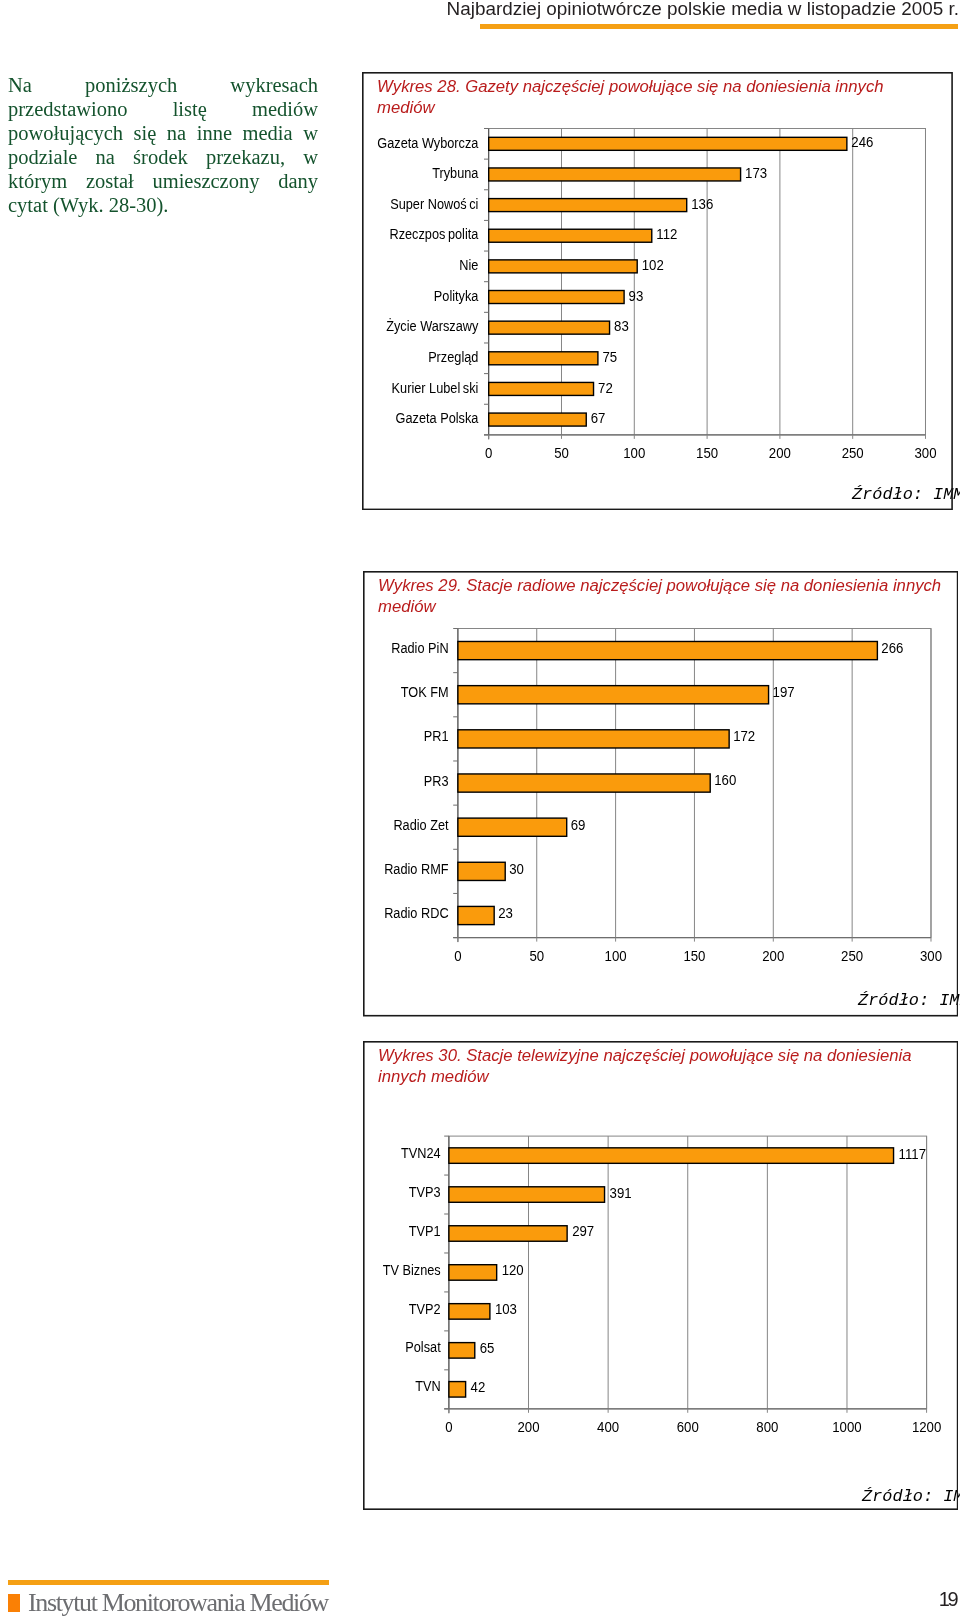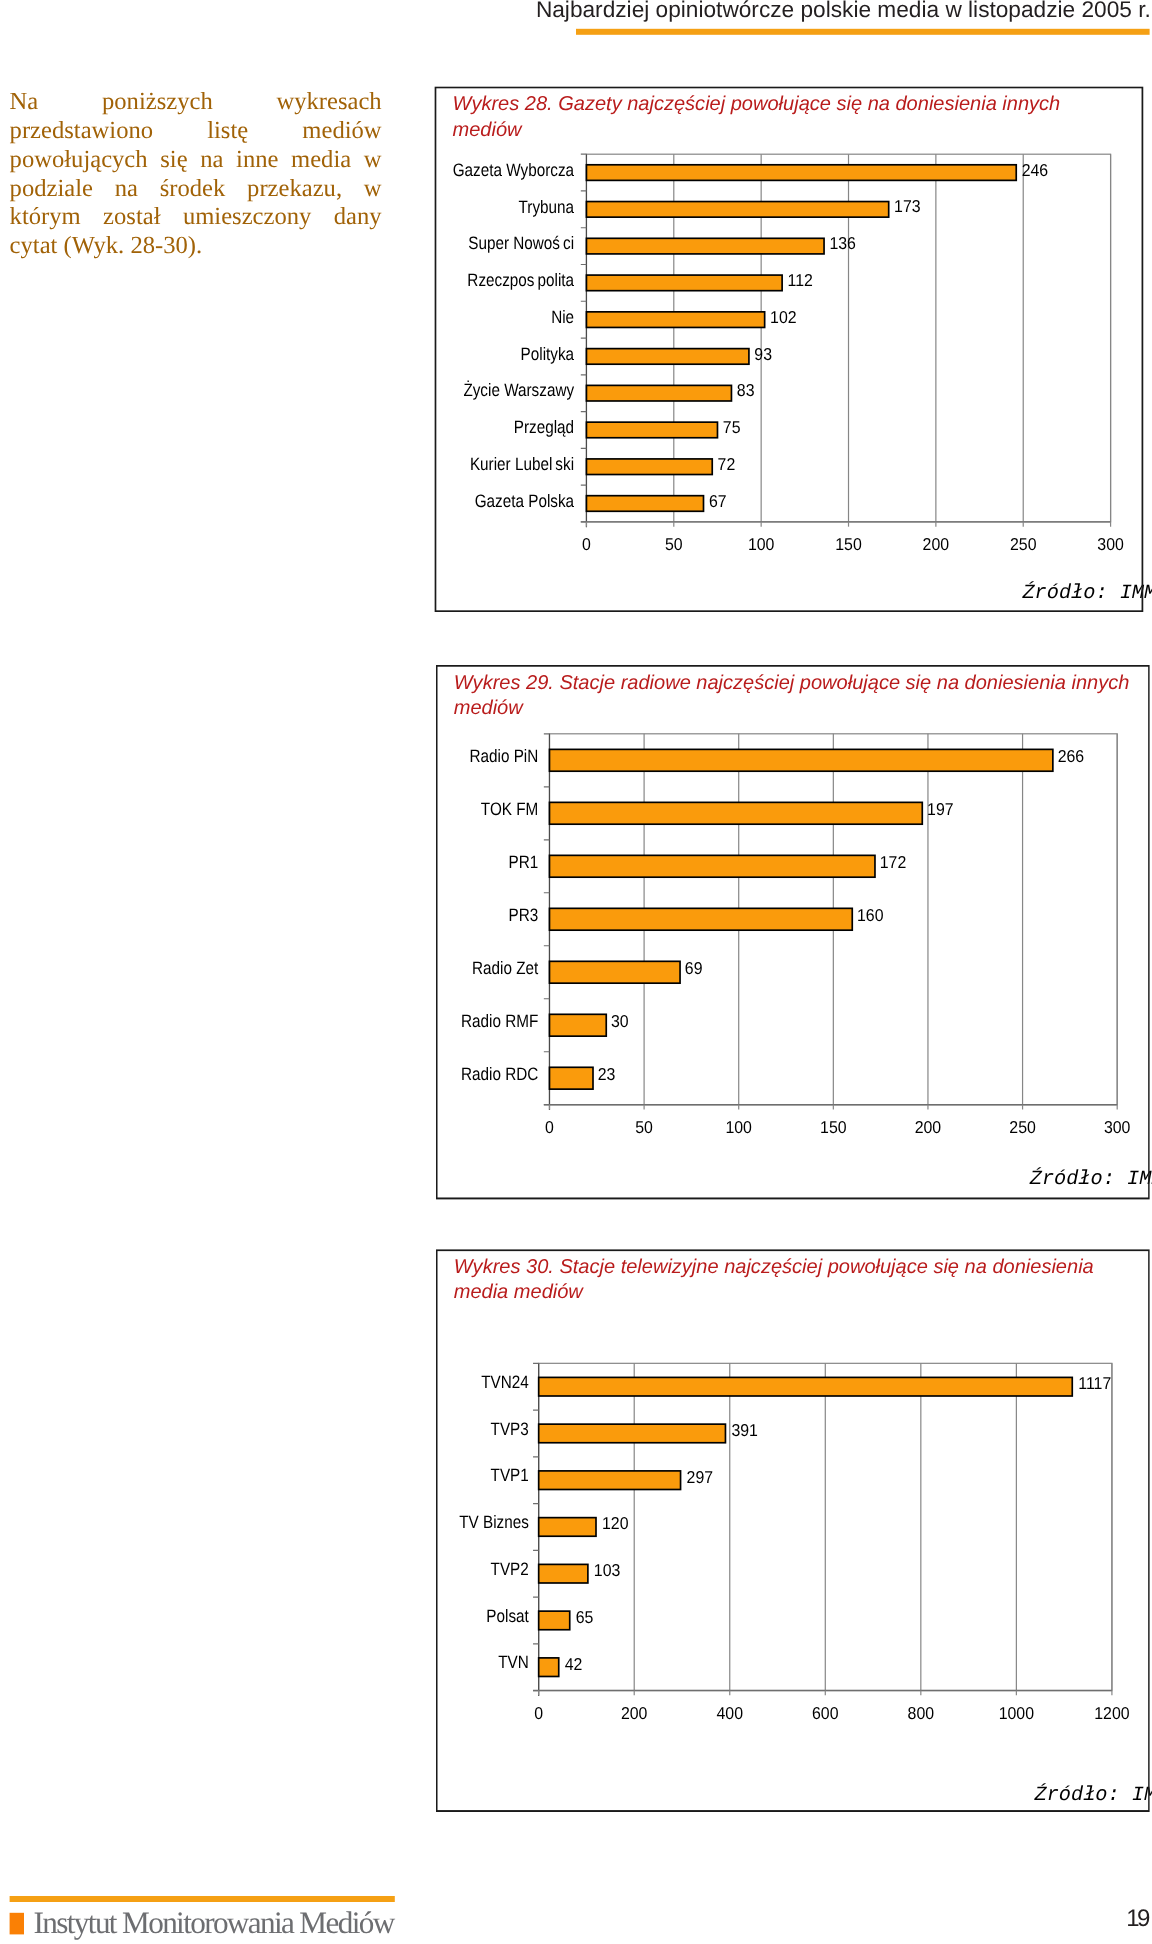--- a/index.html
+++ b/index.html
@@ -3,21 +3,21 @@
 <meta charset="utf-8">
 <style>
   html,body{margin:0;padding:0;}
   body{width:960px;height:1620px;background:#fff;font-family:"Liberation Serif",serif;position:relative;overflow:hidden;}
   .page{position:absolute;inset:0;}
   
   #header-title{position:absolute;left:0;top:-2px;width:959px;text-align:right;}
   #header-title .ht{font-family:"Liberation Sans",sans-serif;font-size:18.9px;color:#231f20;display:inline-block;}
   #header-rule{position:absolute;left:480px;top:24px;width:478px;height:5px;background:#F5A014;}
   
-  #intro{position:absolute;left:8px;top:73px;width:310px;font-family:"Liberation Serif",serif;font-size:20.5px;line-height:24px;text-align:justify;color:#a16207;margin:0;}
+  #intro{position:absolute;left:8px;top:73px;width:310px;font-family:"Liberation Serif",serif;font-size:20.5px;line-height:24px;text-align:justify;color:#14532d;margin:0;}
   
   .chartbox{position:absolute;background:#fff;}
   .chart-title{position:absolute;font-family:"Liberation Sans",sans-serif;font-style:italic;font-size:16.7px;line-height:21.5px;color:#b91c1c;white-space:pre;}
   .src{position:absolute;font-family:Liberation Mono, monospace;font-style:italic;font-size:16.9px;color:#000;white-space:nowrap;}
   svg{display:block;}
   .chartbox,#intro,#header-title,#footer-text,#page-num{will-change:transform;}
   
   #footer-rule{position:absolute;left:8px;top:1580px;width:321px;height:5px;background:#F5A014;}
   #footer-sq{position:absolute;left:8px;top:1594px;width:12px;height:18px;background:#FA8005;}
   #footer-text{position:absolute;left:28px;top:1588px;font-family:Liberation Serif, serif;font-size:26px;letter-spacing:-1.36px;color:#6d6e71;}
@@ -97,21 +97,21 @@
             <text x="345.1" y="386.4" text-anchor="middle" font-family="&quot;Liberation Sans&quot;, sans-serif" font-size="14.4" fill="#000" textLength="22.07" lengthAdjust="spacingAndGlyphs">150</text>
             <line x1="417.9" y1="362.9" x2="417.9" y2="366.9" stroke="#868686" stroke-width="1"></line>
             <text x="417.9" y="386.4" text-anchor="middle" font-family="&quot;Liberation Sans&quot;, sans-serif" font-size="14.4" fill="#000" textLength="22.07" lengthAdjust="spacingAndGlyphs">200</text>
             <line x1="490.7" y1="362.9" x2="490.7" y2="366.9" stroke="#868686" stroke-width="1"></line>
             <text x="490.7" y="386.4" text-anchor="middle" font-family="&quot;Liberation Sans&quot;, sans-serif" font-size="14.4" fill="#000" textLength="22.07" lengthAdjust="spacingAndGlyphs">250</text>
             <line x1="563.5" y1="362.9" x2="563.5" y2="366.9" stroke="#868686" stroke-width="1"></line>
             <text x="563.5" y="386.4" text-anchor="middle" font-family="&quot;Liberation Sans&quot;, sans-serif" font-size="14.4" fill="#000" textLength="22.07" lengthAdjust="spacingAndGlyphs">300</text>
           </g>
         </svg>
       </div>
-      <div class="chartbox" style="left: 362.6px; top: 554px; width: 583px; height: 445.5px;">
+      <div class="chartbox" style="left: 362.6px; top: 571px; width: 583px; height: 445.5px;">
         <div class="chart-title" title="Wykres 29. Stacje radiowe najczęściej powołujące się na doniesienia innych mediów" style="left: 15.1px; top: 3.8px; width: 580px;"><div>Wykres 29. Stacje radiowe najczęściej powołujące się na doniesienia innych</div><div>mediów</div></div>
         <div class="src" style="left: 495.1px; top: 419.6px;">Źródło: IMM</div>
         <svg width="595.4" height="445.5" viewBox="0 0 595.4 445.5" style="position: absolute; left: 0px; top: 0px;">
           <g>
             <rect x="0.8" y="0.8" width="593.8" height="443.9" fill="none" stroke="#1a1a1a" stroke-width="1.6"></rect>
             <rect x="94.9" y="57.5" width="473.1" height="309.1" fill="#ffffff" stroke="#868686" stroke-width="1"></rect>
             <line x1="173.75" y1="57.5" x2="173.75" y2="366.6" stroke="#868686" stroke-width="1"></line>
             <line x1="252.6" y1="57.5" x2="252.6" y2="366.6" stroke="#868686" stroke-width="1"></line>
             <line x1="331.45000000000005" y1="57.5" x2="331.45000000000005" y2="366.6" stroke="#868686" stroke-width="1"></line>
             <line x1="410.29999999999995" y1="57.5" x2="410.29999999999995" y2="366.6" stroke="#868686" stroke-width="1"></line>
@@ -159,21 +159,21 @@
             <line x1="410.29999999999995" y1="366.6" x2="410.29999999999995" y2="370.6" stroke="#868686" stroke-width="1"></line>
             <text x="410.29999999999995" y="390.1" text-anchor="middle" font-family="&quot;Liberation Sans&quot;, sans-serif" font-size="14.4" fill="#000" textLength="22.07" lengthAdjust="spacingAndGlyphs">200</text>
             <line x1="489.1500000000001" y1="366.6" x2="489.1500000000001" y2="370.6" stroke="#868686" stroke-width="1"></line>
             <text x="489.1500000000001" y="390.1" text-anchor="middle" font-family="&quot;Liberation Sans&quot;, sans-serif" font-size="14.4" fill="#000" textLength="22.07" lengthAdjust="spacingAndGlyphs">250</text>
             <line x1="568" y1="366.6" x2="568" y2="370.6" stroke="#868686" stroke-width="1"></line>
             <text x="568" y="390.1" text-anchor="middle" font-family="&quot;Liberation Sans&quot;, sans-serif" font-size="14.4" fill="#000" textLength="22.07" lengthAdjust="spacingAndGlyphs">300</text>
           </g>
         </svg>
       </div>
       <div class="chartbox" style="left: 362.6px; top: 1040.8px; width: 595.4px; height: 469px; border-radius: 16px;">
-        <div class="chart-title" title="Wykres 30. Stacje telewizyjne najczęściej powołujące się na doniesienia innych mediów" style="left: 15.1px; top: 3.8px; width: 560px;"><div>Wykres 30. Stacje telewizyjne najczęściej powołujące się na doniesienia</div><div>media mediów</div></div>
+        <div class="chart-title" title="Wykres 30. Stacje telewizyjne najczęściej powołujące się na doniesienia innych mediów" style="left: 15.1px; top: 3.8px; width: 560px;"><div>Wykres 30. Stacje telewizyjne najczęściej powołujące się na doniesienia</div><div>innych mediów</div></div>
         <div class="src" style="left: 499.1px; top: 446.3px;">Źródło: IMM</div>
         <svg width="595.4" height="469" viewBox="0 0 595.4 469" style="position: absolute; left: 0px; top: 0px;">
           <g>
             <rect x="0.8" y="0.8" width="593.8" height="467.4" fill="none" stroke="#1a1a1a" stroke-width="1.6"></rect>
             <rect x="85.9" y="95.1" width="477.7" height="272.7" fill="#ffffff" stroke="#868686" stroke-width="1"></rect>
             <line x1="165.51666666666665" y1="95.1" x2="165.51666666666665" y2="367.79999999999995" stroke="#868686" stroke-width="1"></line>
             <line x1="245.13333333333333" y1="95.1" x2="245.13333333333333" y2="367.79999999999995" stroke="#868686" stroke-width="1"></line>
             <line x1="324.75" y1="95.1" x2="324.75" y2="367.79999999999995" stroke="#868686" stroke-width="1"></line>
             <line x1="404.3666666666667" y1="95.1" x2="404.3666666666667" y2="367.79999999999995" stroke="#868686" stroke-width="1"></line>
             <line x1="483.98333333333335" y1="95.1" x2="483.98333333333335" y2="367.79999999999995" stroke="#868686" stroke-width="1"></line>

